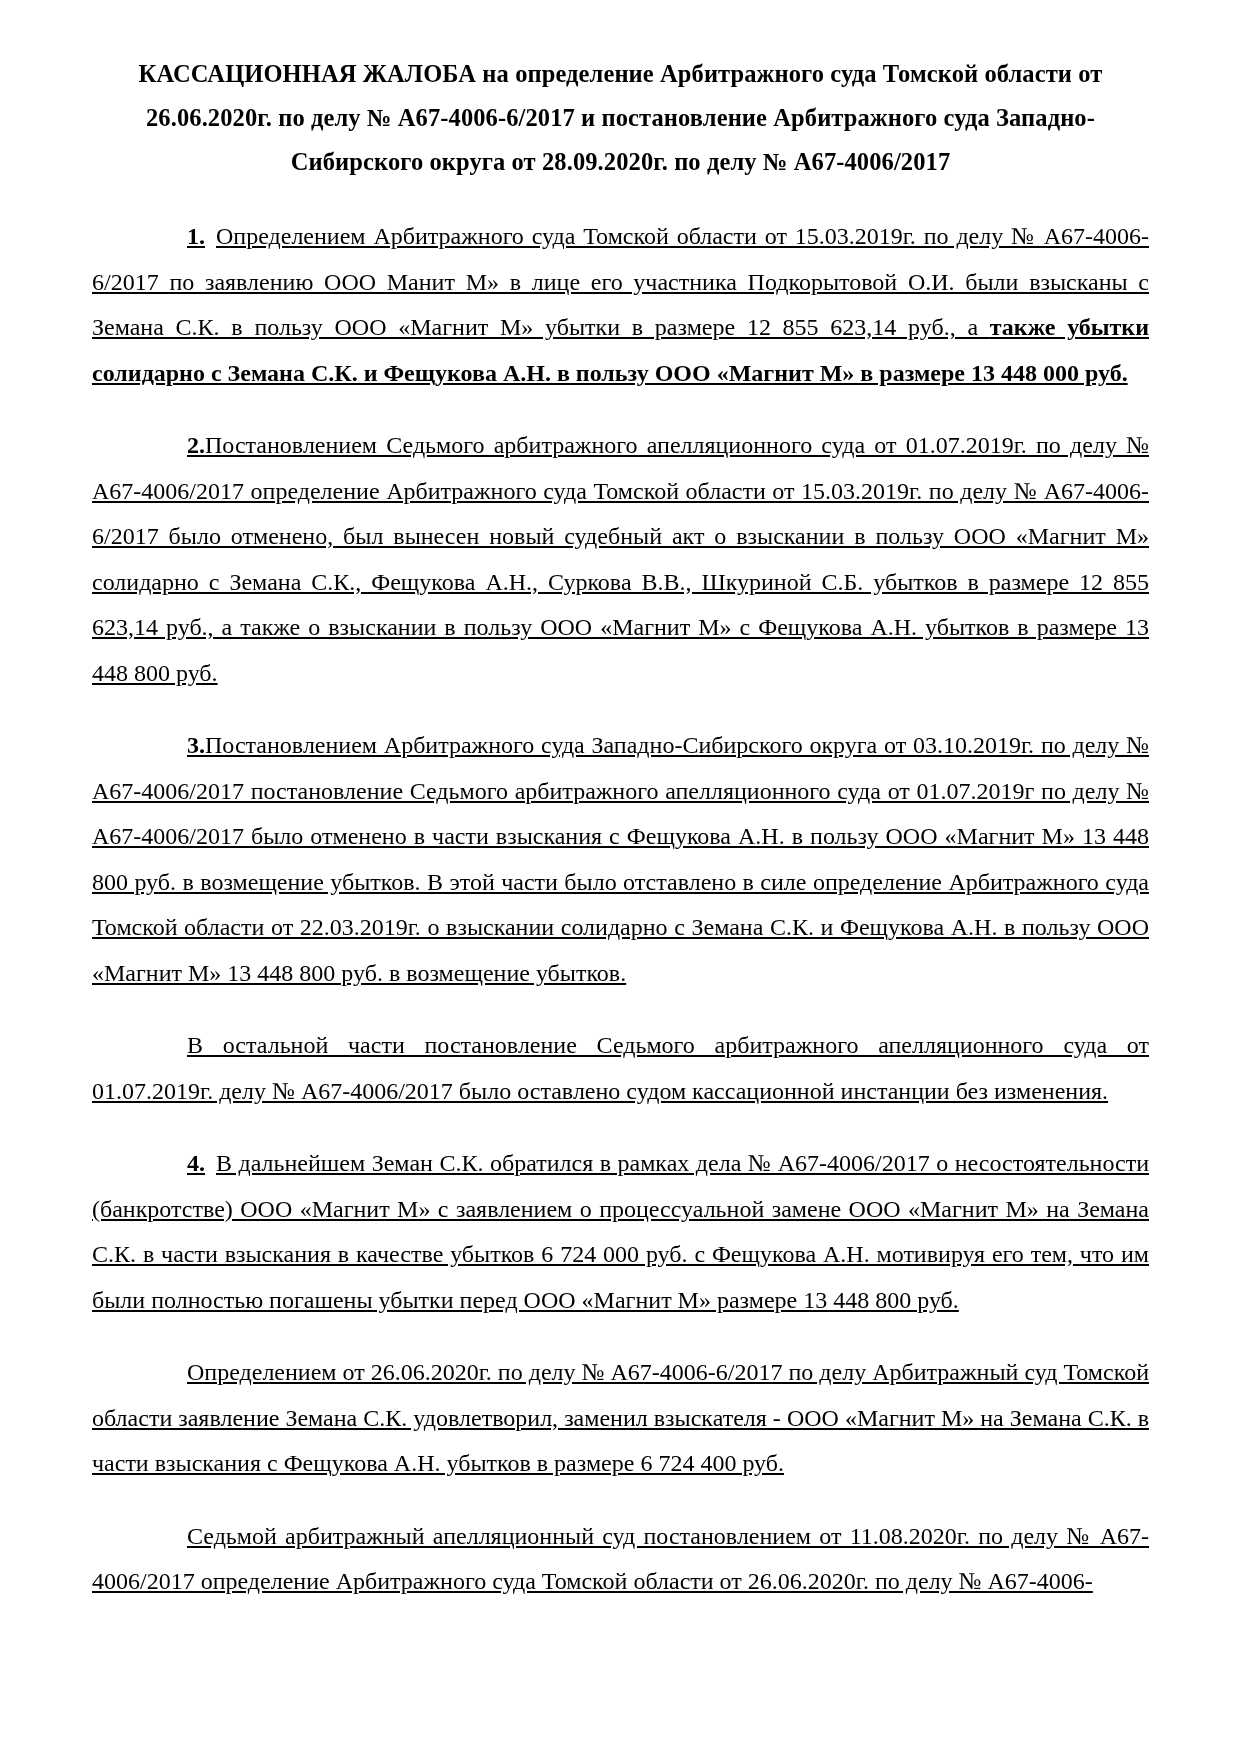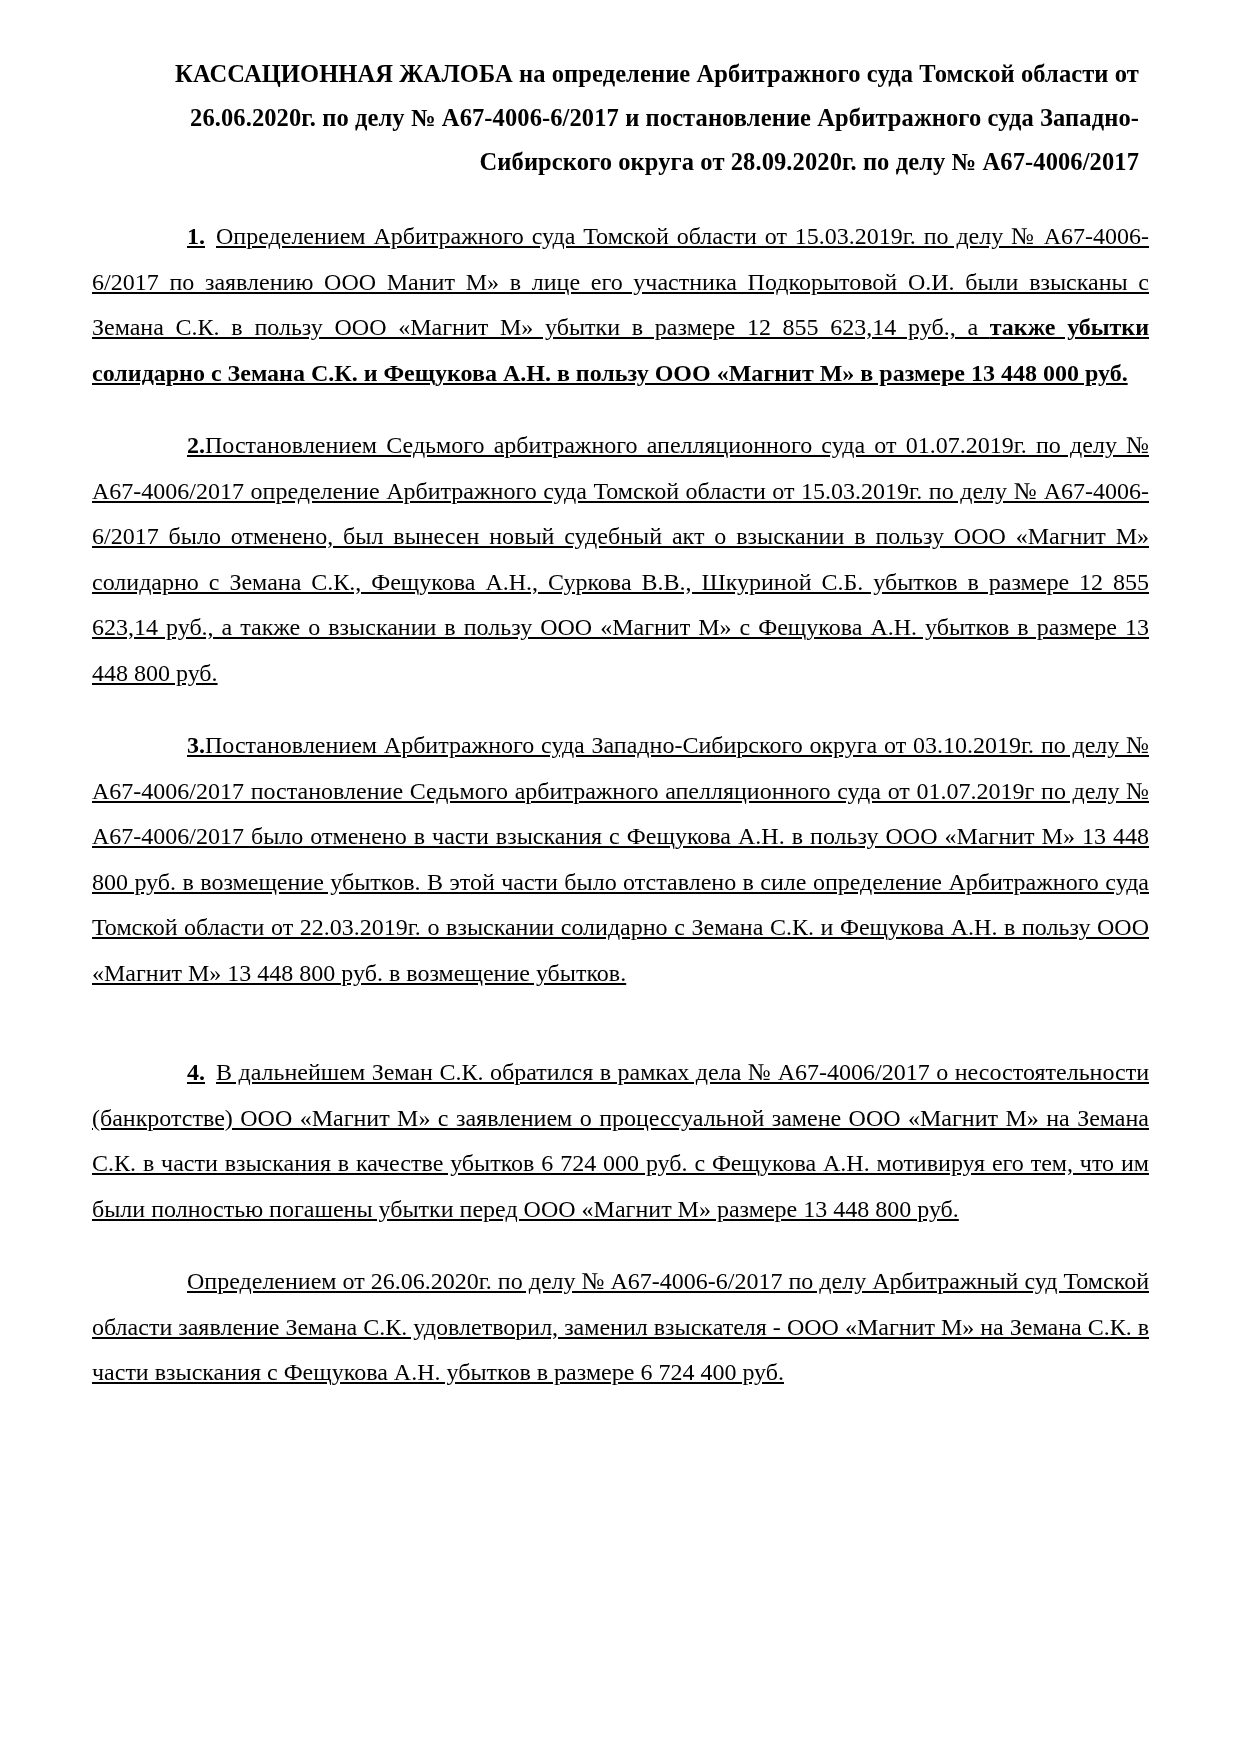--- a/index.html
+++ b/index.html
@@ -15,21 +15,21 @@
   .page {
     width: 1241px;
     height: 1754px;
     box-sizing: border-box;
     background: #ffffff;
     padding: 52px 92px 40px 92px;
     position: relative;
     overflow: hidden;
   }
   .doc-title {
-    text-align: right;
+    text-align: center;
     font-weight: bold;
     font-size: 24.5px;
     line-height: 44px;
     margin: 0 0 6px 0;
     letter-spacing: 0.1px;
     padding: 0 10px;
   }
   .body-text {
     font-size: 24px;
     line-height: 45.5px;
@@ -74,20 +74,22 @@
 
   <div class="gap-title"></div>
 
   <div class="body-text" id="body-host">
       <p class="para"><span class="num">1.</span><span class="num-sp"> </span><span>Определением Арбитражного суда Томской области от 15.03.2019г. по делу № А67-4006-6/2017 по заявлению ООО Манит М» в лице его участника Подкорытовой О.И. были взысканы с Земана С.К. в пользу ООО «Магнит М» убытки в размере 12 855 623,14 руб., а </span><b>также убытки солидарно с Земана С.К. и Фещукова А.Н. в пользу ООО «Магнит М» в размере 13 448 000 руб.</b></p>
       <div class="gap"></div>
       <p class="para"><span class="num">2.</span><span>Постановлением Седьмого арбитражного апелляционного суда от 01.07.2019г. по делу № А67-4006/2017 определение Арбитражного суда Томской области от 15.03.2019г. по делу № А67-4006-6/2017 было отменено, был вынесен новый судебный акт о взыскании в пользу ООО «Магнит М» солидарно с Земана С.К., Фещукова А.Н., Суркова В.В., Шкуриной С.Б. убытков в размере 12 855 623,14 руб., а также о взыскании в пользу ООО «Магнит М» с Фещукова А.Н. убытков в размере 13 448 800 руб.</span></p>
       <div class="gap"></div>
       <p class="para"><span class="num">3.</span><span>Постановлением Арбитражного суда Западно-Сибирского округа от 03.10.2019г. по делу № А67-4006/2017 постановление Седьмого арбитражного апелляционного суда от 01.07.2019г по делу № А67-4006/2017 было отменено в части взыскания с Фещукова А.Н. в пользу ООО «Магнит М» 13 448 800 руб. в возмещение убытков. В этой части было отставлено в силе определение Арбитражного суда Томской области от 22.03.2019г. о взыскании солидарно с Земана С.К. и Фещукова А.Н. в пользу ООО «Магнит М» 13 448 800 руб. в возмещение убытков.</span></p>
       <div class="gap"></div>
+      <p class="para"><span>В остальной части постановление Седьмого арбитражного апелляционного суда от 01.07.2019г. делу № А67-4006/2017 было оставлено судом кассационной инстанции без изменения.</span></p>
       <div class="gap"></div>
       <p class="para"><span class="num">4.</span><span class="num-sp"> </span><span>В дальнейшем Земан С.К. обратился в рамках дела № А67-4006/2017 о несостоятельности (банкротстве) ООО «Магнит М» с заявлением о процессуальной замене ООО «Магнит М» на Земана С.К. в части взыскания в качестве убытков 6 724 000 руб. с Фещукова А.Н. мотивируя его тем, что им были полностью погашены убытки перед ООО «Магнит М» размере 13 448 800 руб.</span></p>
       <div class="gap"></div>
       <p class="para"><span>Определением от 26.06.2020г. по делу № А67-4006-6/2017 по делу Арбитражный суд Томской области заявление Земана С.К. удовлетворил, заменил взыскателя - ООО «Магнит М» на Земана С.К. в части взыскания с Фещукова А.Н. убытков в размере 6 724 400 руб.</span></p>
       <div class="gap"></div>
+      <p class="para"><span>Седьмой арбитражный апелляционный суд постановлением от 11.08.2020г. по делу № А67-4006/2017 определение Арбитражного суда Томской области от 26.06.2020г. по делу № А67-4006-</span></p>
     </div>
 
 </div>
 
 </body></html>

